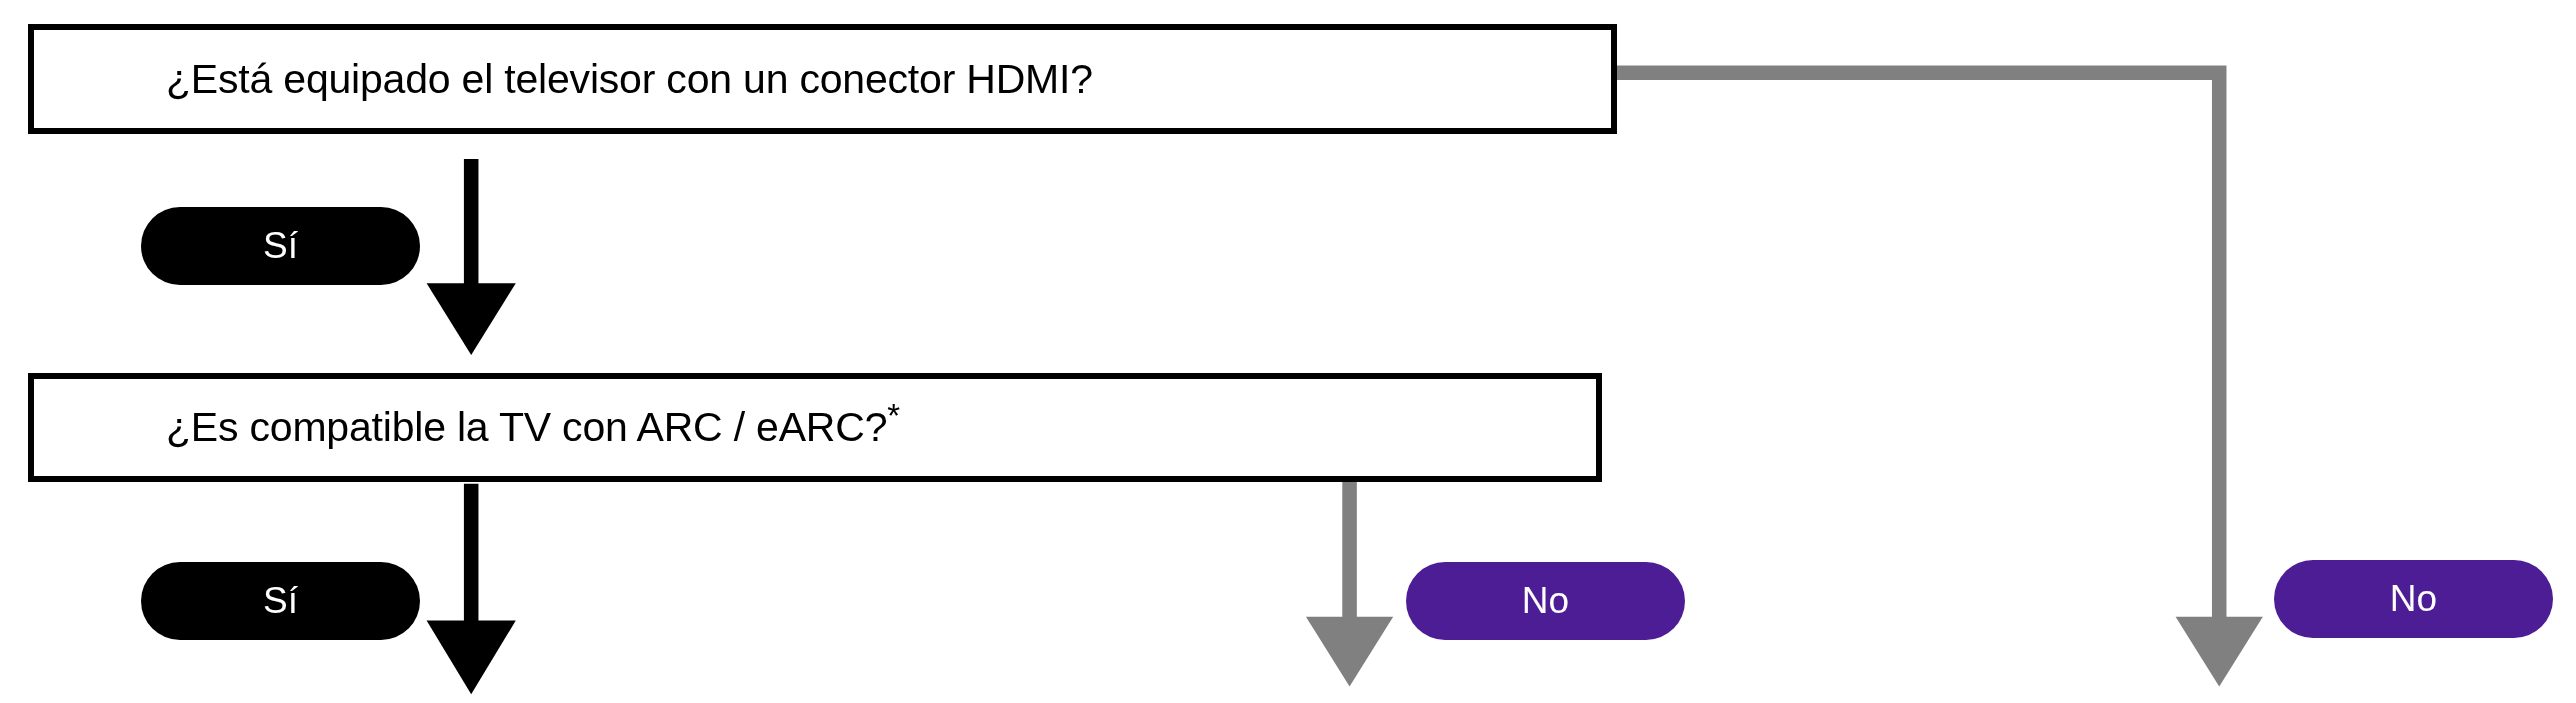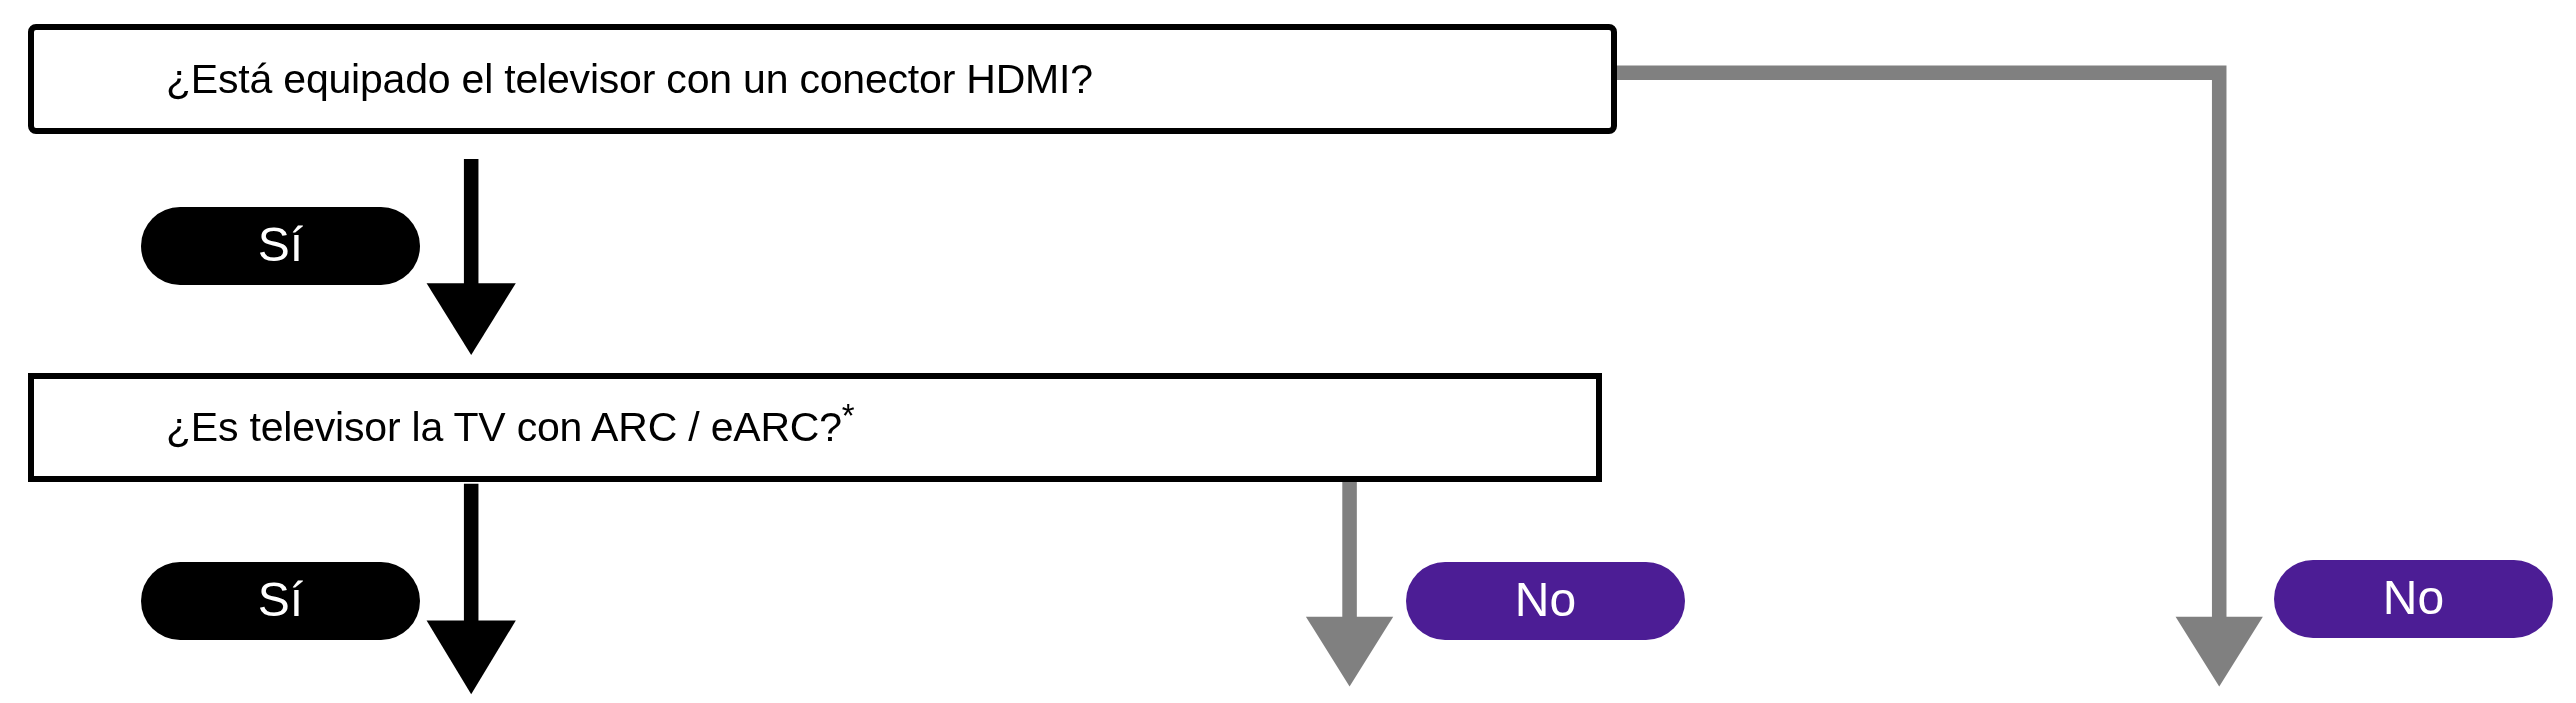--- a/index.html
+++ b/index.html
@@ -39,39 +39,38 @@
     line-height: 0;
     vertical-align: 13.6px;
     letter-spacing: 0;
   }
   #box-hdmi {
     left: 28px;
     top: 24px;
     width: 1589px;
     height: 110px;
     padding-left: 132px;
-    border-radius: 8px;
   }
   #box-arc {
     left: 28px;
     top: 373px;
     width: 1574px;
     height: 109px;
     padding-left: 132px;
   }
   
   .pill {
     position: absolute;
     box-sizing: border-box;
     border-radius: 39px;
     display: flex;
     align-items: center;
     justify-content: center;
     color: #ffffff;
-    font-size: 48px;
+    font-size: 37px;
     line-height: 1;
     padding-bottom: 2px;
   }
   .pill-yes { background: #000000; }
   .pill-no  { background: #4c1d95; }
 
   #pill-yes-1 { left: 141px;  top: 207px; width: 279px; height: 78px; }
   #pill-yes-2 { left: 141px;  top: 562px; width: 279px; height: 78px; }
   #pill-no-1  { left: 1406px; top: 562px; width: 279px; height: 78px; }
   #pill-no-2  { left: 2274px; top: 560px; width: 279px; height: 78px; }
@@ -111,21 +110,21 @@
       <path d="M 1664 75 L 2289 75 L 2289 645" fill="none" stroke="#808080" stroke-width="15"></path>
       <polygon points="2289,708 2244,636 2334,636" fill="#808080"></polygon>
     </g>
   </svg>
 
   <div class="q-box" id="box-hdmi">
     <span class="q-text">¿Está equipado el televisor con un conector HDMI?</span>
   </div>
 
   <div class="q-box" id="box-arc">
-    <span class="q-text"><span>¿Es televisor la TV con ARC / eARC?</span><sup>*</sup></span>
+    <span class="q-text"><span>¿Es compatible la TV con ARC / eARC?</span><sup>*</sup></span>
   </div>
 
   <div class="pill pill-yes" id="pill-yes-1">
     <span>Sí</span>
   </div>
 
   <div class="pill pill-yes" id="pill-yes-2">
     <span>Sí</span>
   </div>
 

